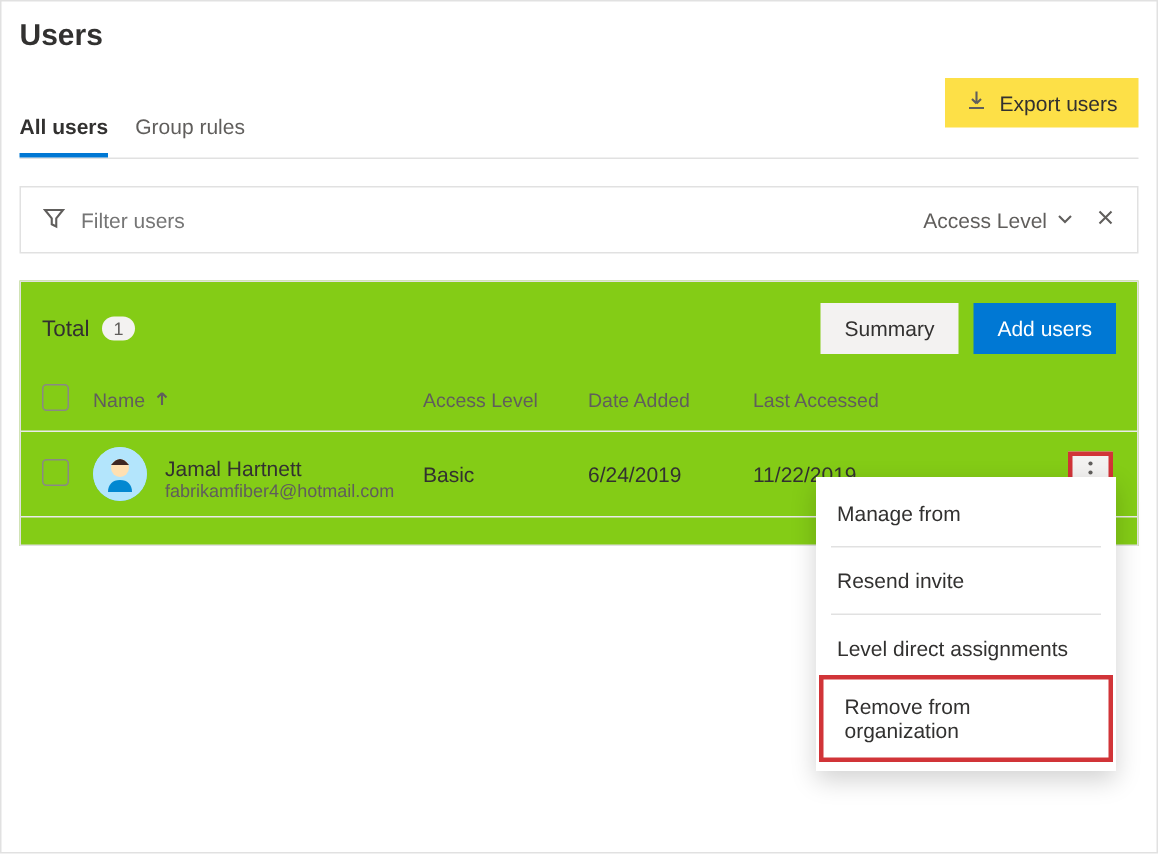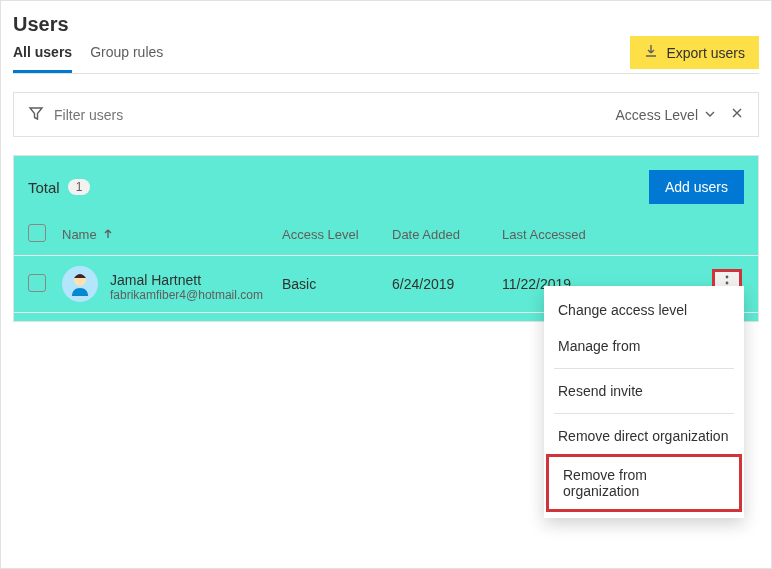--- a/index.html
+++ b/index.html
@@ -25,20 +25,21 @@
     }
     .tabs {
       display: flex;
       gap: 18px;
     }
     .tab {
       padding: 8px 0 10px 0;
       cursor: pointer;
       color: #605e5c;
       border-bottom: 3px solid transparent;
+      margin-top: 32px;
     }
     .tab.active {
       color: #323130;
       font-weight: 600;
       border-bottom: 3px solid #0078d4;
     }
     .export-btn {
       display: flex;
       align-items: center;
       gap: 8px;
@@ -73,22 +74,22 @@
     }
     .filter-dropdown {
       display: flex;
       align-items: center;
       gap: 6px;
       cursor: pointer;
     }
     .panel {
       margin-top: 18px;
       border: 1px solid #e1e1e1;
-      background: #5eead4;
-      padding-bottom: 8px;
+      background: #84cc16;
+      padding-bottom: 18px;
       position: relative;
     }
     .panel-header {
       display: flex;
       align-items: center;
       justify-content: space-between;
       padding: 14px 14px 10px 14px;
     }
     .total {
       display: flex;
@@ -236,20 +237,21 @@
   </div>
 </div>
 
 <div class="panel">
   <div class="panel-header">
     <div class="total">
       <span>Total</span>
       <span class="count-pill">1</span>
     </div>
     <div class="panel-actions">
+      <button class="btn btn-secondary">Summary</button>
       <button class="btn btn-primary">Add users</button>
     </div>
   </div>
 
   <div class="table-header">
     <div class="col-check"><span class="check"></span></div>
     <div class="col-name">
       <span>Name</span>
       <span class="sort-arrow">
         <svg width="10" height="10" viewBox="0 0 10 10">
@@ -293,21 +295,20 @@
               <circle cx="2" cy="2" r="1.4" fill="#605e5c"></circle>
               <circle cx="2" cy="8" r="1.4" fill="#605e5c"></circle>
               <circle cx="2" cy="14" r="1.4" fill="#605e5c"></circle>
             </svg>
         </span>
       </div>
     </div>
   </div>
 
   <div class="context-menu">
-    <div class="menu-item">Change access level</div>
     <div class="menu-item">Manage from</div>
     <div class="menu-sep"></div>
     <div class="menu-item">Resend invite</div>
     <div class="menu-sep"></div>
-    <div class="menu-item">Remove direct organization</div>
+    <div class="menu-item">Level direct assignments</div>
     <div class="menu-item highlighted">Remove from organization</div>
   </div>
 </div>
 
 </body></html>

